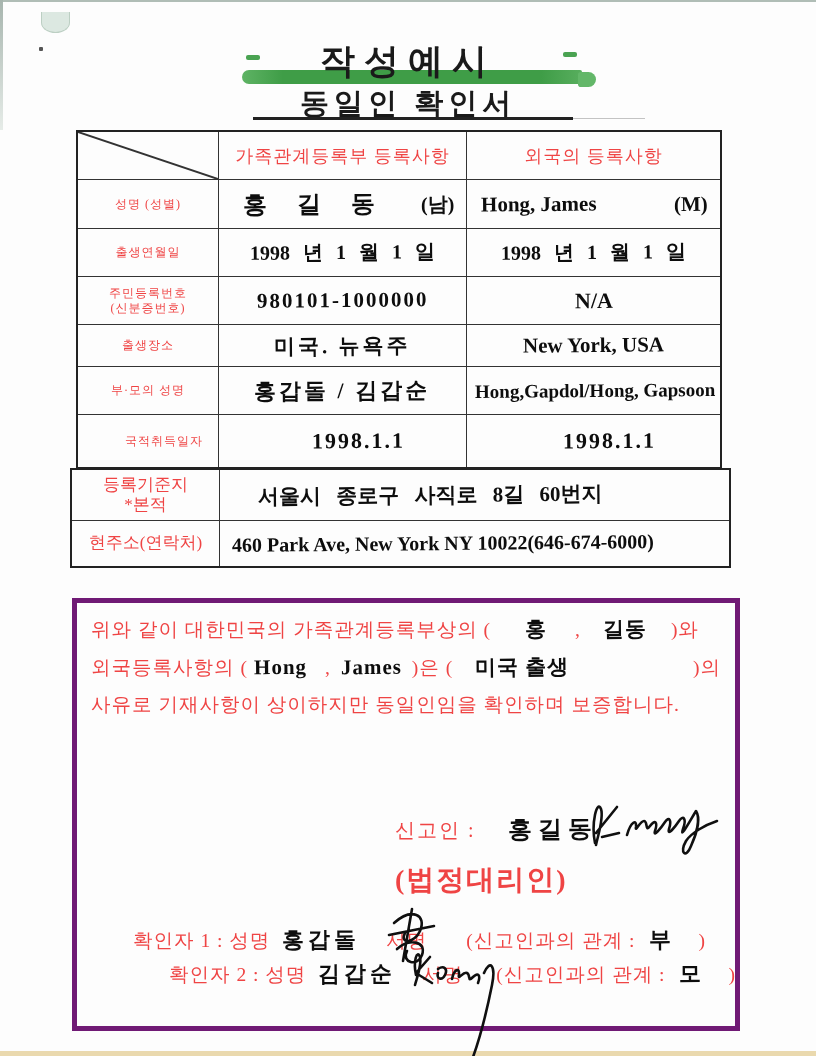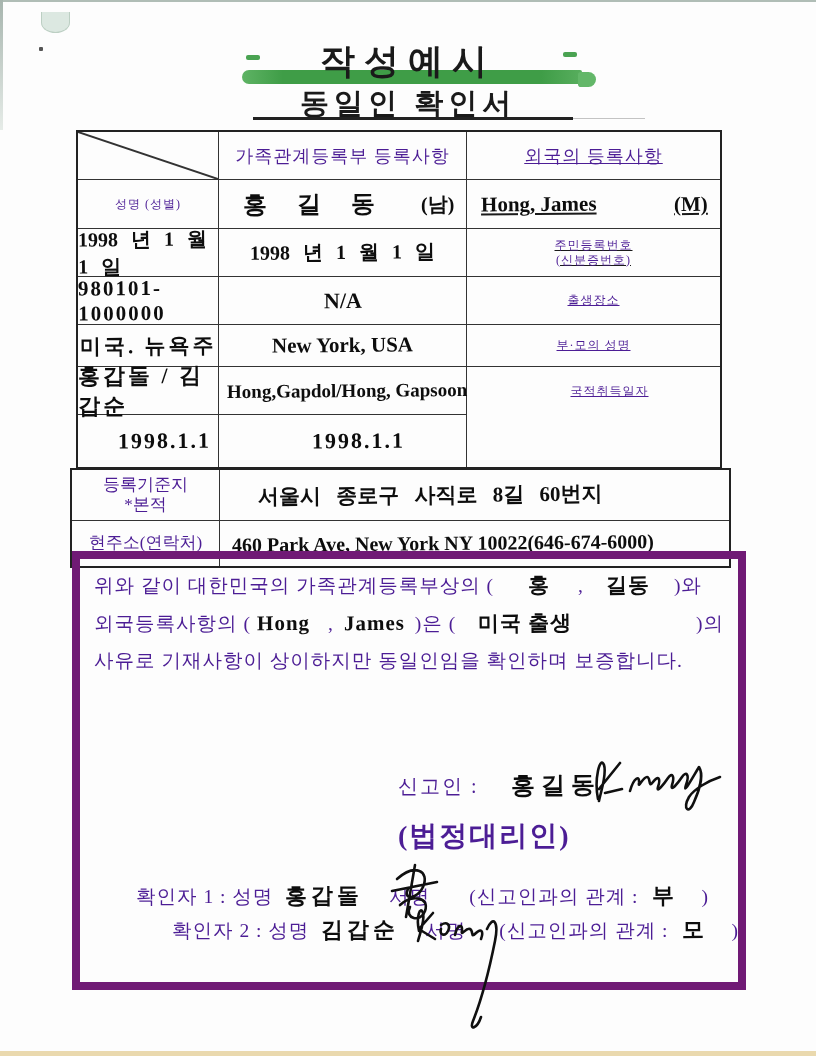--- a/index.html
+++ b/index.html
@@ -2,58 +2,58 @@
 <html><head>
 <meta charset="utf-8">
 <style>
   html,body{margin:0;padding:0;}
   body{
     width:816px;height:1056px;position:relative;
     background:#fdfdfd;overflow:hidden;
     font-family:"Liberation Serif","DejaVu Serif",serif;
     color:#1a1a1a;
   }
-  .pr{font-family:"Liberation Serif","DejaVu Serif",serif;color:#4c1d95;}
+  .pr{font-family:"Liberation Serif","DejaVu Serif",serif;color:#ef4444;}
   .hw{font-family:cursive;color:#0d0d0d;font-weight:600;transform:rotate(-0.5deg);display:inline-block;}
   
   .scan-top{position:absolute;left:0;top:0;width:816px;height:2px;background:#b0bdb6;}
   .scan-left{position:absolute;left:0;top:0;width:3px;height:130px;background:linear-gradient(#a7b5ae,#e6ece8);}
   .hole{position:absolute;left:41px;top:12px;width:27px;height:20px;background:#dce8e1;border:1px solid #bccfc3;border-top:none;border-radius:0 0 50% 50%;}
   .speck{position:absolute;left:39px;top:47px;width:4px;height:4px;background:#555;border-radius:1px;}
   .bottom-bar{position:absolute;left:0;top:1051px;width:816px;height:5px;background:#ead9ae;}
   
   .title{position:absolute;left:0;top:38px;width:816px;text-align:center;font-size:35px;font-weight:bold;letter-spacing:9px;z-index:2;}
   .gbar{position:absolute;left:242px;top:70px;width:340px;height:14px;background:linear-gradient(90deg,#5eb364,#3f9d47 12%,#3f9d47 88%,#58ae5e);border-radius:7px 2px 2px 7px;z-index:1;}
   .gbar-tip{position:absolute;left:578px;top:72px;width:18px;height:15px;background:#63b769;border-radius:3px 8px 8px 3px;z-index:1;}
   .gdash-l{position:absolute;left:246px;top:55px;width:14px;height:5px;background:#4aa352;border-radius:2px;}
   .gdash-r{position:absolute;left:563px;top:52px;width:14px;height:5px;background:#4aa352;border-radius:2px;}
   .subtitle{position:absolute;left:0;top:84px;width:816px;text-align:center;font-size:29px;font-weight:bold;letter-spacing:5px;}
   .sub-underline{position:absolute;left:253px;top:117px;width:320px;height:2.5px;background:#222;}
   .sub-underline-ext{position:absolute;left:573px;top:118px;width:72px;height:1px;background:#c3c3c3;}
   
   .t1{position:absolute;left:76px;top:130px;width:642px;border:2px solid #222;
       display:grid;grid-template-columns:141px 248px 253px;grid-template-rows:48px 49px 48px 48px 42px 48px 52px;}
   .t1 .c{border-right:1.5px solid #333;border-bottom:1.5px solid #333;display:flex;align-items:center;justify-content:center;position:relative;}
-  .t1 .c:nth-child(3n){border-right:none;text-decoration:underline;}
+  .t1 .c:nth-child(3n){border-right:none;}
   .t1 .c.last{border-bottom:none;padding-left:32px;}
   .t1 .lbl{font-size:12px;letter-spacing:1px;text-align:center;line-height:1.25;}
   .t1 .hd{font-size:18px;letter-spacing:1px;}
   .diag{position:absolute;inset:0;width:100%;height:100%;}
   .cell-flex{justify-content:flex-start !important;padding:0 8px;}
   .suffix{margin-left:auto;margin-right:4px;}
   .nowrap{white-space:nowrap;overflow:visible;}
   
   .t2{position:absolute;left:70px;top:468px;width:657px;border:2px solid #222;
       display:grid;grid-template-columns:148px 509px;grid-template-rows:51px 45px;}
   .t2 .c{border-right:1.5px solid #333;border-bottom:1.5px solid #333;display:flex;align-items:center;justify-content:center;text-align:center;}
   .t2 .c:nth-child(2n){border-right:none;justify-content:flex-start;}
   .t2 .c.last{border-bottom:none;}
   .t2 .lbl{font-size:17px;line-height:1.2;}
   
-  .box3{position:absolute;left:72px;top:551px;width:658px;height:423px;border:8px solid #701a75;}
+  .box3{position:absolute;left:72px;top:598px;width:658px;height:423px;border:5px solid #701a75;}
   .stmt{position:absolute;left:14px;top:12px;width:630px;font-size:19.5px;letter-spacing:1px;}
   .stmt-line{display:flex;align-items:baseline;height:38px;white-space:nowrap;}
   .hw-in{font-size:21px;margin:0 10px;}
   .spacer{flex:1;}
   .date-line{position:absolute;left:186px;top:152px;font-size:20px;white-space:nowrap;display:flex;align-items:baseline;}
   .date-line .hw{font-size:22px;margin:0 12px;}
   .decl{position:absolute;left:318px;top:210px;font-size:20px;letter-spacing:2px;display:flex;align-items:baseline;white-space:nowrap;}
   .decl .hw{font-size:24px;margin-left:32px;letter-spacing:6px;}
   .legal{position:absolute;left:318px;top:258px;font-size:28px;letter-spacing:2px;font-weight:bold;}
   .sig1{position:absolute;left:510px;top:188px;}
@@ -97,20 +97,21 @@
   <div class="c lbl pr">성명 (성별)</div>
   <div class="c cell-flex">
     <span class="hw" style="font-size:24px;letter-spacing:12px;margin-left:16px;">홍 길 동</span>
     <span class="hw suffix" style="font-size:20px;">(남)</span>
   </div>
   <div class="c cell-flex">
     <span class="hw" style="font-size:21px;margin-left:6px;">Hong, James</span>
     <span class="hw suffix" style="font-size:21px;">(M)</span>
   </div>
 
+  <div class="c lbl pr">출생연월일</div>
   <div class="c">
     <span class="hw" style="font-size:20px;word-spacing:8px;">1998 년 1 월 1 일</span>
   </div>
   <div class="c">
     <span class="hw" style="font-size:20px;word-spacing:8px;">1998 년 1 월 1 일</span>
   </div>
 
   <div class="c">
     <div class="lbl pr">
       <div>주민등록번호</div>

